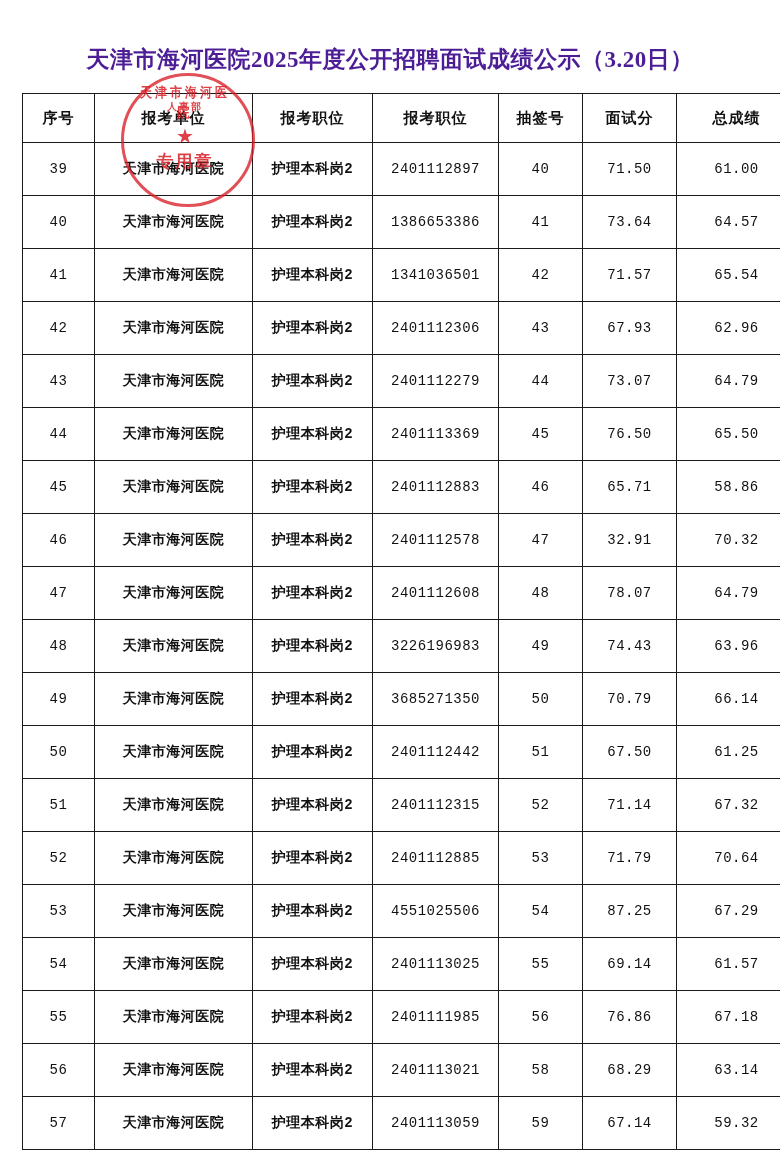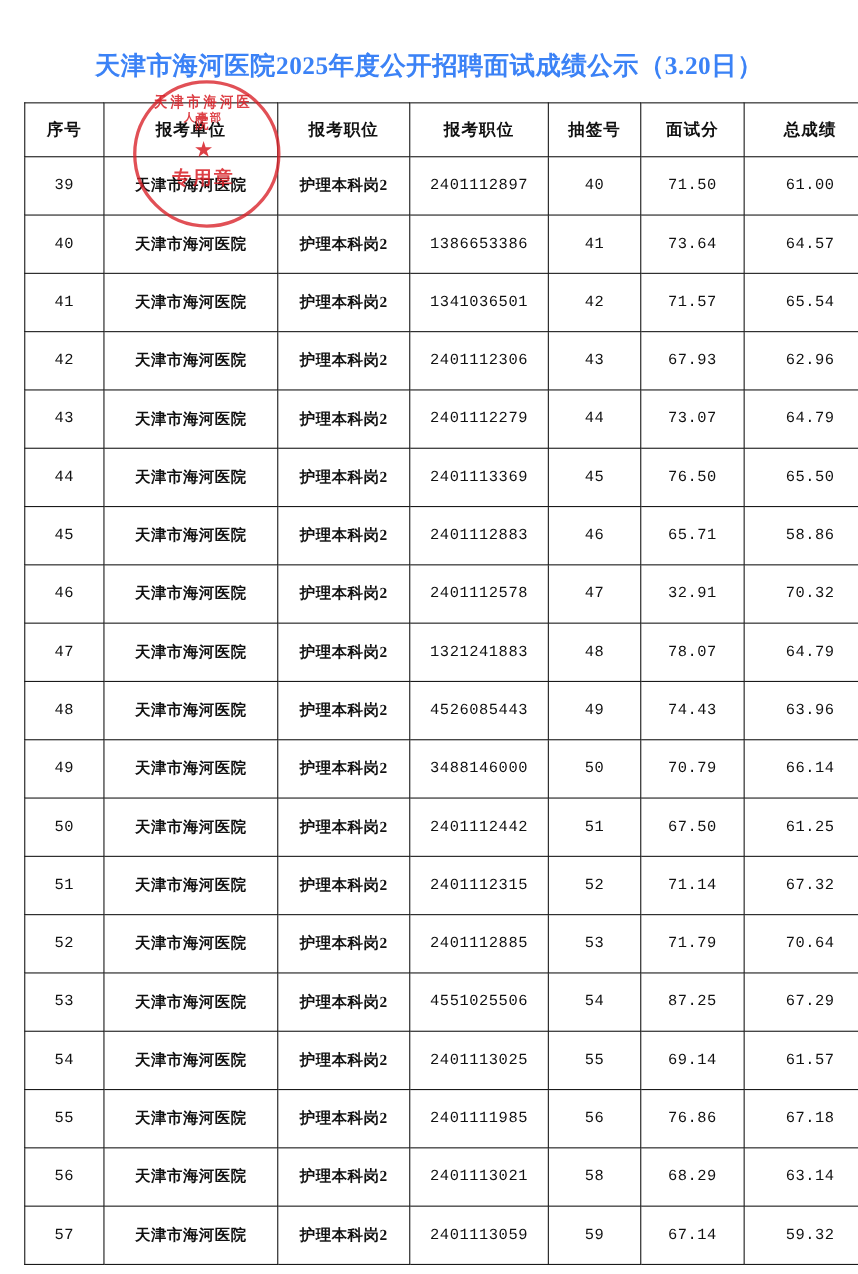--- a/index.html
+++ b/index.html
@@ -22,21 +22,21 @@
     box-sizing: border-box;
     padding: 0 22px;
   }
   .doc-title {
     text-align: center;
     font-size: 23px;
     font-weight: bold;
     letter-spacing: 0.5px;
     padding-top: 44px;
     padding-bottom: 18px;
-    color: #3b82f6;
+    color: #4c1d95;
     font-family: "Liberation Serif", "DejaVu Serif", serif;
     white-space: nowrap;
   }
   table.results {
     border-collapse: collapse;
     width: 736px;
     margin: 0 auto;
     table-layout: fixed;
   }
   table.results th,
@@ -56,21 +56,21 @@
     letter-spacing: 1px;
   }
   table.results td.num,
   table.results td.code,
   table.results td.score {
     font-family: "Liberation Mono", "DejaVu Sans Mono", monospace;
     font-size: 14px;
     letter-spacing: 0.5px;
   }
   td.cn, th.cn {
-    font-family: Liberation Serif, serif;
+    font-family: Liberation Mono, monospace;
     font-weight: bold;
     font-size: 14.5px;
     letter-spacing: 0.5px;
     margin-left: 20px;
   }
   col.c-seq    { width: 72px; }
   col.c-unit   { width: 158px; }
   col.c-pos    { width: 120px; }
   col.c-ticket { width: 126px; }
   col.c-draw   { width: 84px; }
@@ -241,39 +241,39 @@
         <td class="cn">护理本科岗2</td>
         <td class="code">2401112578</td>
         <td class="num">47</td>
         <td class="score">32.91</td>
         <td class="score">70.32</td>
       </tr>
       <tr>
         <td class="num">47</td>
         <td class="cn">天津市海河医院</td>
         <td class="cn">护理本科岗2</td>
-        <td class="code">1321241883</td>
+        <td class="code">2401112608</td>
         <td class="num">48</td>
         <td class="score">78.07</td>
         <td class="score">64.79</td>
       </tr>
       <tr>
         <td class="num">48</td>
         <td class="cn">天津市海河医院</td>
         <td class="cn">护理本科岗2</td>
-        <td class="code">4526085443</td>
+        <td class="code">3226196983</td>
         <td class="num">49</td>
         <td class="score">74.43</td>
         <td class="score">63.96</td>
       </tr>
       <tr>
         <td class="num">49</td>
         <td class="cn">天津市海河医院</td>
         <td class="cn">护理本科岗2</td>
-        <td class="code">3488146000</td>
+        <td class="code">3685271350</td>
         <td class="num">50</td>
         <td class="score">70.79</td>
         <td class="score">66.14</td>
       </tr>
       <tr>
         <td class="num">50</td>
         <td class="cn">天津市海河医院</td>
         <td class="cn">护理本科岗2</td>
         <td class="code">2401112442</td>
         <td class="num">51</td>

